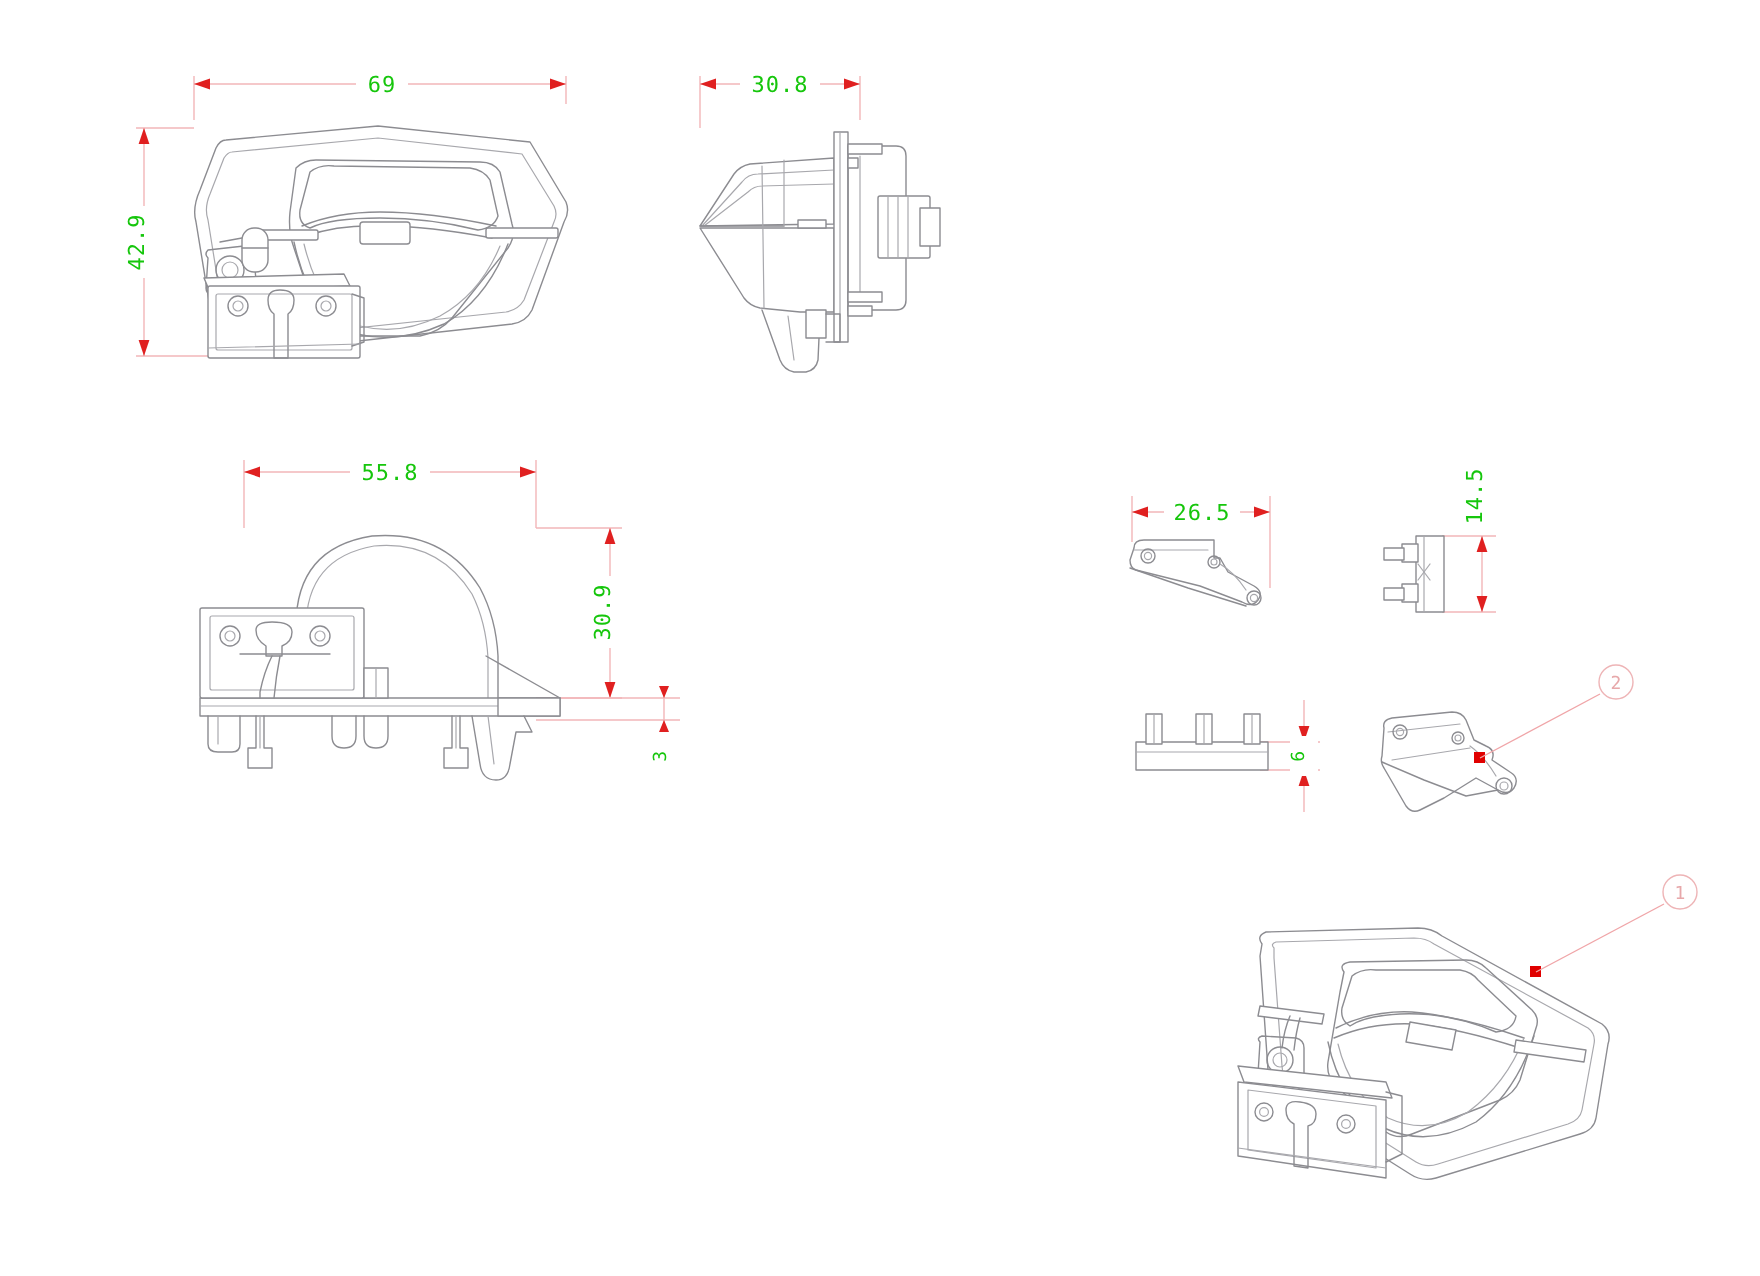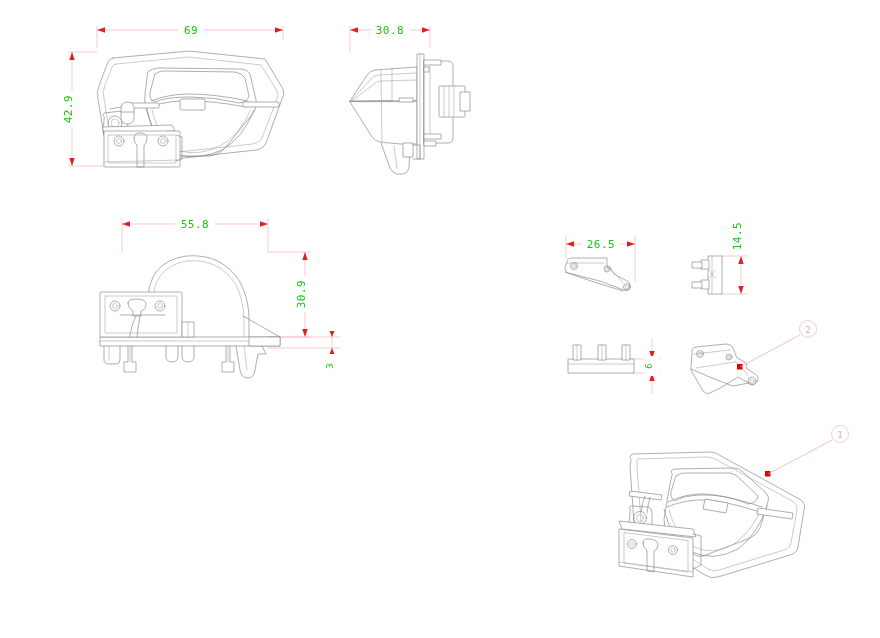--- a/index.html
+++ b/index.html
@@ -10,21 +10,21 @@
   }
   body {
     width: 880px;
     height: 638px;
     overflow: hidden;
     font-family: "DejaVu Sans Mono", monospace;
     position: relative;
   }
   #drawing-sheet {
     position: absolute;
-    left: 0; top: 4px;
+    left: 0; top: 16px;
     width: 880px;
     height: 534px;
     background: #ffffff;
   }
   svg.sheet {
     display: block;
     width: 880px;
     height: 638px;
     background: #ffffff;
   }

